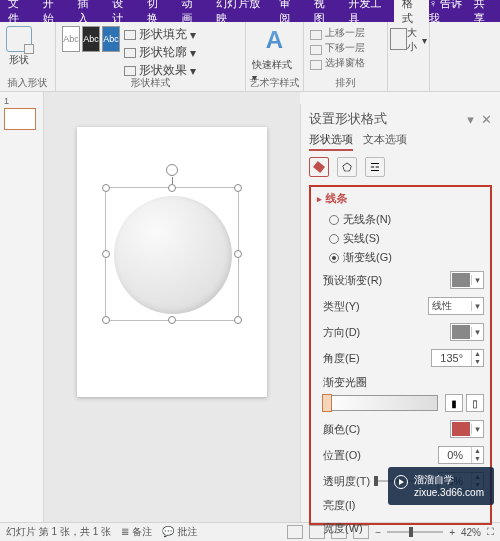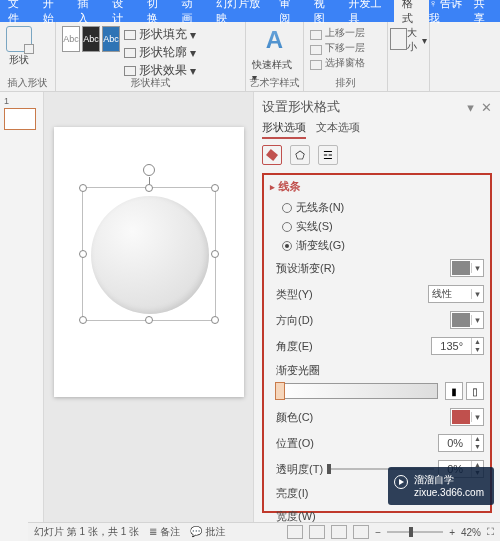--- a/index.html
+++ b/index.html
@@ -1,19 +1,19 @@
 <!DOCTYPE html>
 <html><head>
 <meta charset="utf-8">
 <style>
 * { box-sizing: border-box; margin: 0; padding: 0; font-family: "Microsoft YaHei", sans-serif; }
 body { width: 500px; height: 541px; background: #f3f3f3; overflow: hidden; font-size: 11px; }
 
 
-.ribbon-tabs { display: flex; background: #3b82f6; color: #fff; height: 22px; align-items: stretch; }
+.ribbon-tabs { display: flex; background: #4c1d95; color: #fff; height: 22px; align-items: stretch; }
 .ribbon-tab { padding: 4px 8px; font-size: 11px; cursor: pointer; display: flex; align-items: center; }
 .ribbon-tab.active { background: #f1f1f1; color: #444; }
 .tabs-right { margin-left: auto; display: flex; align-items: center; gap: 8px; padding-right: 8px; }
 .tabs-right span { font-size: 11px; }
 
 
 .ribbon { display: flex; background: #f1f1f1; border-bottom: 1px solid #d4d4d4; height: 70px; }
 .group { border-right: 1px solid #d4d4d4; padding: 2px 6px; display: flex; flex-direction: column; position: relative; }
 .group-label { position: absolute; bottom: 1px; left: 0; right: 0; text-align: center; font-size: 10px; color: #666; }
 .group-body { flex: 1; display: flex; align-items: flex-start; gap: 4px; padding-top: 2px; }
@@ -53,21 +53,21 @@
 .sel-box { position: absolute; left: 28px; top: 60px; width: 134px; height: 134px; border: 1px solid #bfbfbf; }
 .handle { position: absolute; width: 8px; height: 8px; background: #fff; border: 1px solid #888; border-radius: 50%; }
 .h-nw{left:-4px;top:-4px}.h-n{left:calc(50% - 4px);top:-4px}.h-ne{right:-4px;top:-4px}
 .h-w{left:-4px;top:calc(50% - 4px)}.h-e{right:-4px;top:calc(50% - 4px)}
 .h-sw{left:-4px;bottom:-4px}.h-s{left:calc(50% - 4px);bottom:-4px}.h-se{right:-4px;bottom:-4px}
 .rot { position:absolute; left:calc(50% - 6px); top:-24px; width:12px; height:12px; border:1px solid #888; border-radius:50%; }
 .rot::after{content:"";position:absolute;left:5px;top:12px;width:1px;height:8px;background:#888;}
 .circle { position:absolute; left:8px; top:8px; width:118px; height:118px; border-radius:50%; background: radial-gradient(circle at 35% 30%, #fafafa, #d8d8d8); box-shadow: inset -2px -2px 6px rgba(0,0,0,.1); }
 
 
-.pane { width: 247px; background: #f3f3f3; border-left: 1px solid #d8d8d8; padding: 6px 8px; position: relative; }
+.pane { width: 200px; background: #f3f3f3; border-left: 1px solid #d8d8d8; padding: 6px 8px; position: relative; margin-top: 12px; }
 .pane-title { font-size: 13px; color: #555; margin-bottom: 4px; display:flex; justify-content:space-between; align-items:center;}
 .pane-close { color: #888; cursor:pointer; }
 .pane-tabs { display:flex; gap:10px; font-size:11px; color:#555; margin-bottom:6px; }
 .pane-icons { display:flex; gap:8px; margin: 4px 0 8px; }
 .picon { width:20px; height:20px; border:1px solid #bbb; display:flex; align-items:center; justify-content:center; border-radius:2px; }
 .picon.active { border-color:#c0504d; }
 .paint-bucket { width:12px; height:12px; background:#c0504d; clip-path: polygon(40% 0, 100% 50%, 60% 100%, 0 50%);}
 
 .redbox { border:2px solid #c0392b; padding: 4px 6px; height: 340px; position: relative; }
 .section-hdr { color:#c0504d; font-size:11px; font-weight:bold; margin-bottom:4px; display:flex; align-items:center; gap:4px;}
@@ -88,21 +88,21 @@
 .grad-stops { height:16px; border:1px solid #999; background: linear-gradient(90deg,#fff,#ddd); position:relative; flex:1; margin-right:4px;}
 .stop { position:absolute; top:-2px; width:10px; height:18px; border:1px solid #c97a4a; background:#f6d6bb; }
 .grad-row { display:flex; align-items:center; padding:2px 0 4px 6px; gap:3px;}
 .grad-btn { width:18px; height:18px; border:1px solid #aaa; display:flex; align-items:center; justify-content:center; font-size:10px; background:#fff;}
 
 .trans-row { display:flex; align-items:center; gap:4px; padding:4px 0 4px 6px; font-size:11px; color:#444;}
 .slider-track { flex:1; height:2px; background:#bbb; position:relative;}
 .slider-thumb { position:absolute; left:0; top:-4px; width:4px; height:10px; background:#555; }
 
 
-.statusbar { height:19px; background:#f1f1f1; border-top:1px solid #d4d4d4; display:flex; align-items:center; font-size:10px; color:#555; padding:0 6px; gap:10px;margin-left:28px;}
+.statusbar { height:19px; background:#f1f1f1; border-top:1px solid #d4d4d4; display:flex; align-items:center; font-size:10px; color:#555; padding:0 6px; gap:10px;}
 .statusbar .right { margin-left:auto; display:flex; align-items:center; gap:6px;}
 .view-btn { width:16px; height:14px; border:1px solid #aaa; }
 .zoom-track { width:56px; height:2px; background:#bbb; position:relative;}
 .zoom-thumb { position:absolute; left:22px; top:-4px; width:4px; height:10px; background:#555;}
 
 
 .watermark { position:absolute; right:6px; bottom:36px; background:rgba(10,30,60,.85); color:#fff; font-size:10px; padding:6px 10px 6px 26px; border-radius:3px; line-height:1.3;}
 .watermark .play { position:absolute; left:6px; top:8px; width:14px; height:14px; border:1px solid #fff; border-radius:50%; }
 .watermark .play::after { content:""; position:absolute; left:4px; top:3px; border-left:5px solid #fff; border-top:3px solid transparent; border-bottom:3px solid transparent;}
 </style>

